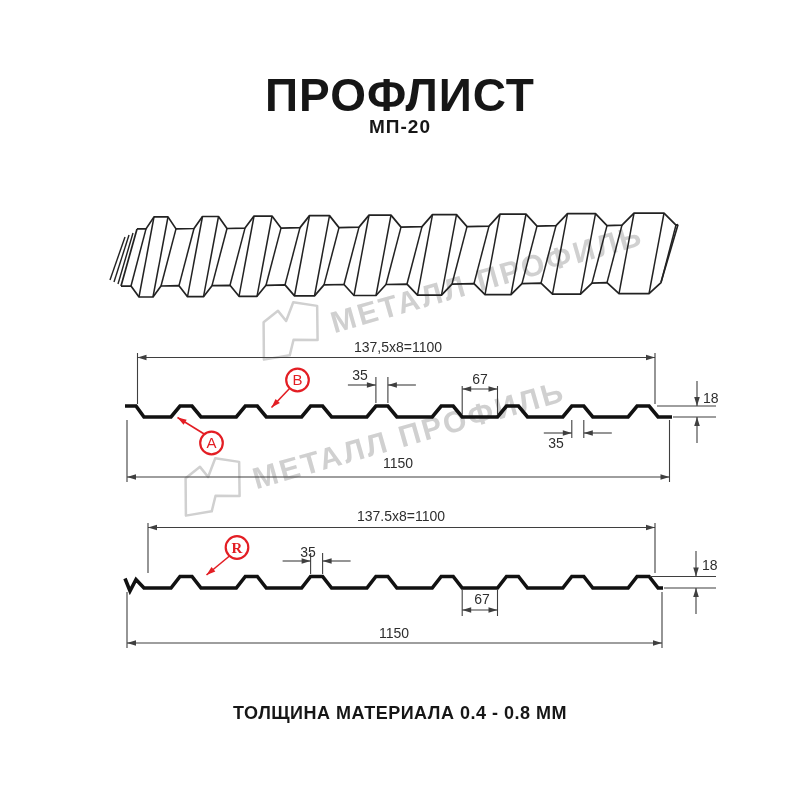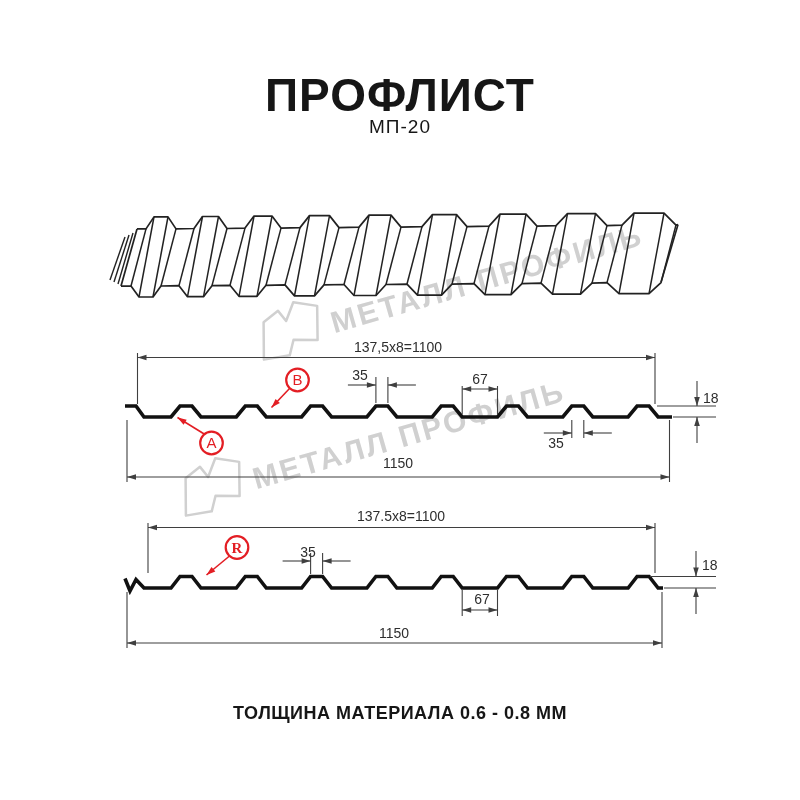--- a/index.html
+++ b/index.html
@@ -2,21 +2,21 @@
 <html><head>
 <meta charset="utf-8">
 <style>
   html,body{margin:0;padding:0;}
   body{width:800px;height:800px;background:#ffffff;position:relative;overflow:hidden;
        font-family:"Liberation Sans", sans-serif;}
   .page{position:absolute;inset:0;}
   .title{position:absolute;top:68px;left:0;width:800px;text-align:center;
          font-size:46px;font-weight:800;letter-spacing:1px;color:#161616;}
   .subtitle{position:absolute;top:116px;left:0;width:800px;text-align:center;
-         font-size:19px;font-weight:400;letter-spacing:1px;color:#161616;}
+         font-size:19px;font-weight:700;letter-spacing:1px;color:#161616;}
   .footer{position:absolute;top:703px;left:0;width:800px;text-align:center;
          font-size:18px;font-weight:600;letter-spacing:0.5px;color:#161616;}
   svg{position:absolute;left:0;top:0;}
   text.dim{font-family:"Liberation Sans", sans-serif;font-size:14px;fill:#2e2e2e;}
   text.wm{font-family:"Liberation Sans", sans-serif;font-weight:bold;fill:#d0d0d0;}
   text.red{font-family:"Liberation Sans", sans-serif;font-size:15px;fill:#e31e24;}
   text.redserif{font-family:"Liberation Serif", serif;font-weight:bold;font-size:15px;fill:#e31e24;}
 </style>
 </head>
 <body>
@@ -177,14 +177,14 @@
       <text class="dim" x="308" y="557" text-anchor="middle">35</text>
       <text class="dim" x="482" y="604" text-anchor="middle">67</text>
       <text class="dim" x="702" y="570" text-anchor="start">18</text>
       <text class="dim" x="394" y="638" text-anchor="middle">1150</text>
 
       <circle cx="237" cy="547.5" r="11.3" fill="none" stroke="#e31e24" stroke-width="2.2"></circle>
       <text class="redserif" x="237" y="553" text-anchor="middle">R</text>
     </g>
   </svg>
 
-  <div class="footer">ТОЛЩИНА МАТЕРИАЛА 0.6 - 0.8 ММ</div>
+  <div class="footer">ТОЛЩИНА МАТЕРИАЛА 0.4 - 0.8 ММ</div>
 </div>
 
 </body></html>

